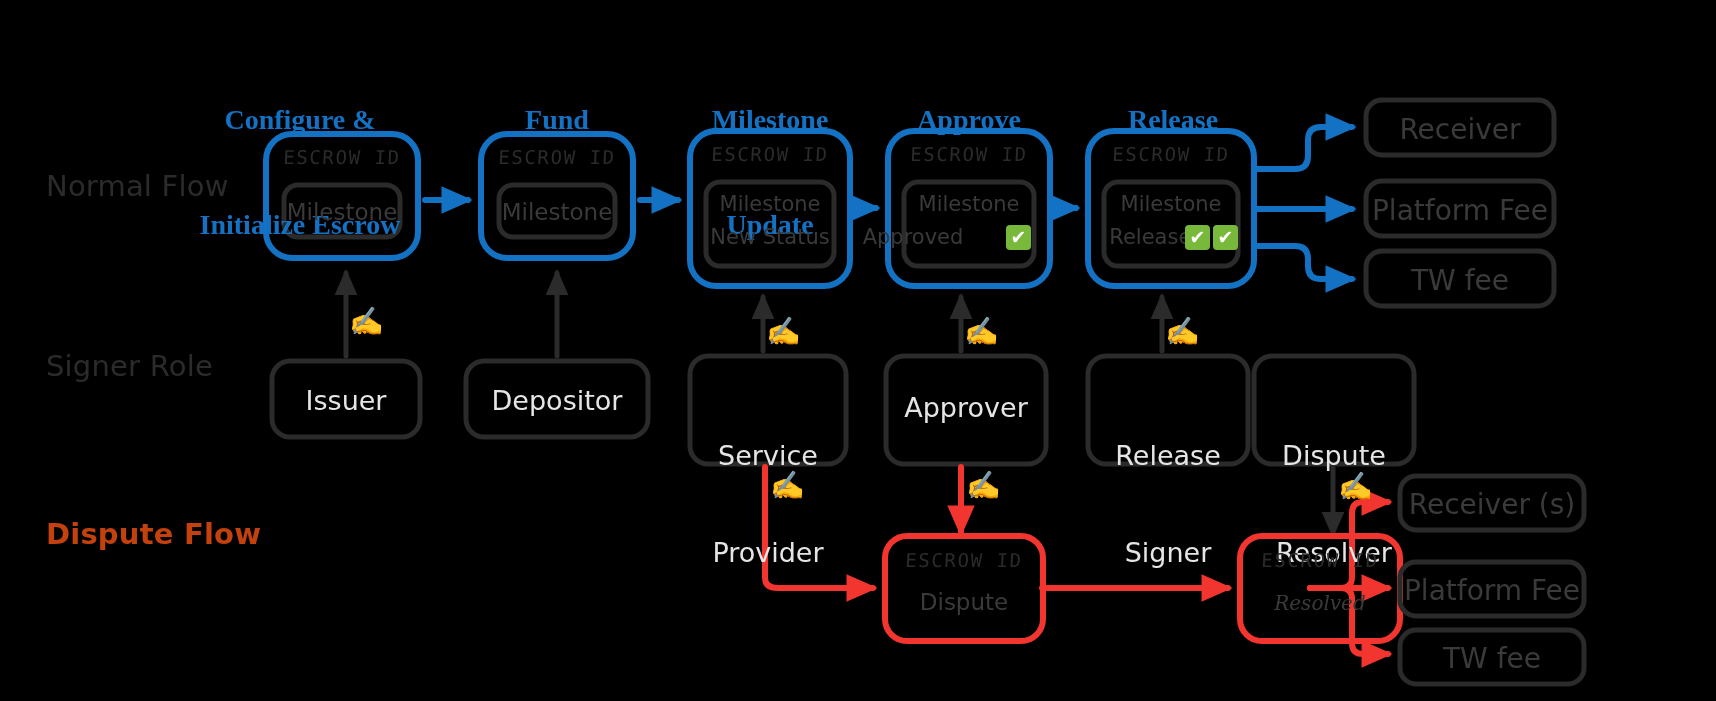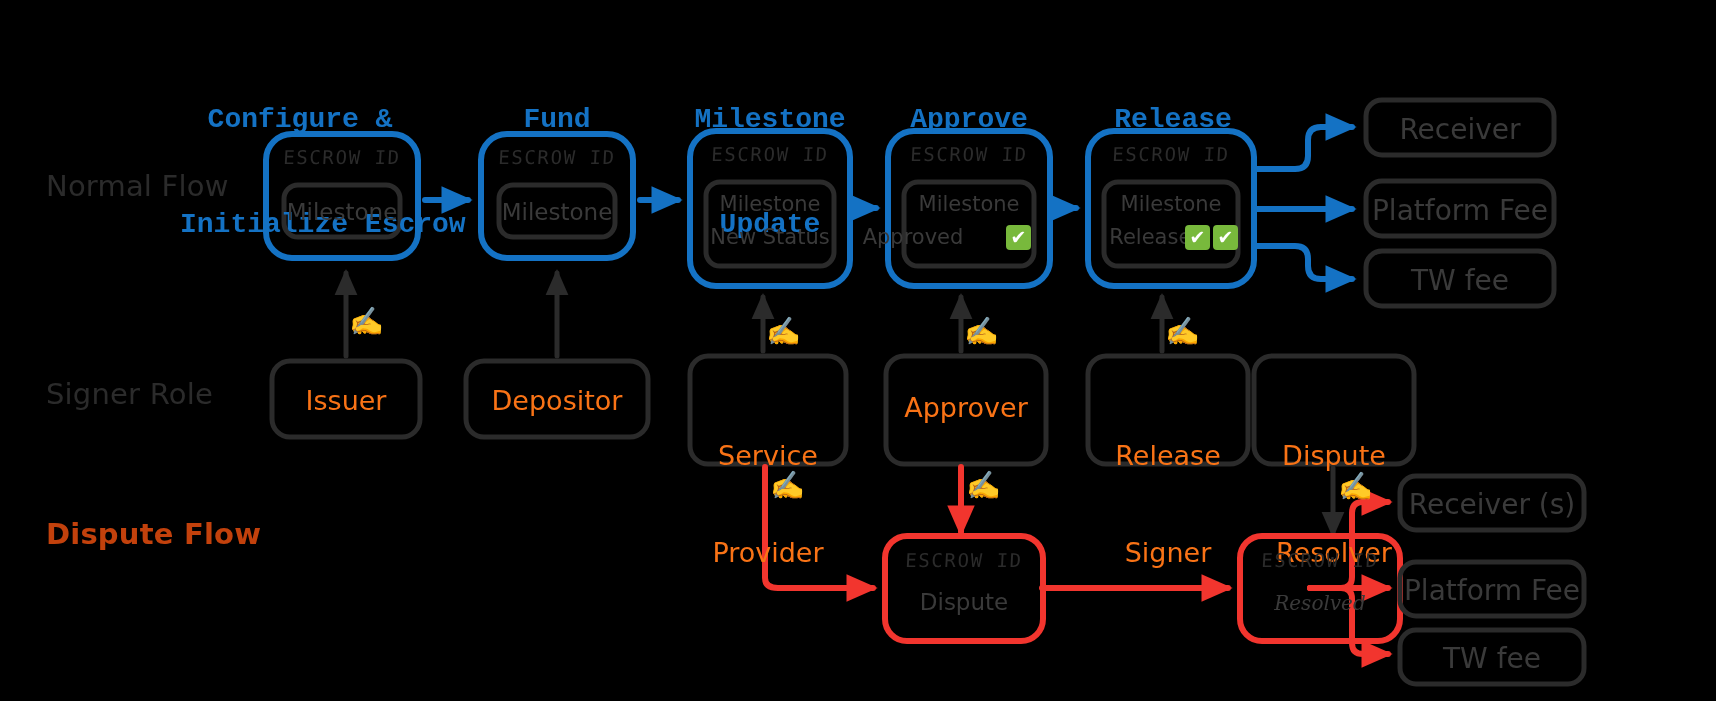--- a/index.html
+++ b/index.html
@@ -40,21 +40,21 @@
   .rowlabel.dispute {
     color: #c2410c;
     font-weight: 600;
   }
   
   .colhead {
     color: #1472c4;
     font-size: 28px;
     font-weight: 600;
     text-align: center;
-    font-family: Liberation Mono, monospace;
+    font-family: Liberation Serif, serif;
     line-height: 1.25;
   }
   
   .escrowid {
     color: #2b2b2b;
     font-size: 19px;
     font-family: "DejaVu Sans Mono", monospace;
     letter-spacing: 1.6px;
     text-align: center;
     transform: skewX(-3deg);
@@ -66,21 +66,21 @@
     font-family: "DejaVu Sans", sans-serif;
     line-height: 1.25;
   }
   .boxtext.sm { font-size: 21px; }
   .boxtext.script {
     font-family: "DejaVu Serif", serif;
     font-style: italic;
     font-size: 20px;
   }
   .rolebox-text {
-    color: #f97316;
+    color: #e5e5e5;
     font-size: 27px;
     text-align: center;
     font-family: "DejaVu Sans", sans-serif;
     line-height: 1.2;
   }
   .outbox-text {
     color: #3a3a3a;
     font-size: 28px;
     text-align: center;
     font-family: "DejaVu Sans", sans-serif;
@@ -197,21 +197,21 @@
     </g>
 
     <g fill="none" stroke="#2b2b2b" stroke-width="5" stroke-linejoin="round">
       <rect x="1400" y="476" rx="16" ry="16" width="184" height="54"></rect>
       <rect x="1400" y="562" rx="16" ry="16" width="184" height="54"></rect>
       <rect x="1400" y="630" rx="16" ry="16" width="184" height="54"></rect>
     </g>
   </svg>
 
   <div class="lbl rowlabel" style="left:46px; top:170px;">Normal Flow</div>
-  <div class="lbl rowlabel" style="left:46px; top:378px;text-align:right;">Signer Role</div>
+  <div class="lbl rowlabel" style="left:46px; top:350px;text-align:right;">Signer Role</div>
   <div class="lbl rowlabel dispute" style="left:46px; top:518px;">Dispute Flow</div>
 
   <div class="lbl colhead" style="left:180px; top:32px; width:240px;">
     <div>Configure &amp;</div>
     <div>Initialize Escrow</div>
   </div>
   <div class="lbl colhead" style="left:457px; top:32px; width:200px;">
     <div>Fund</div>
   </div>
   <div class="lbl colhead" style="left:660px; top:32px; width:220px;">

